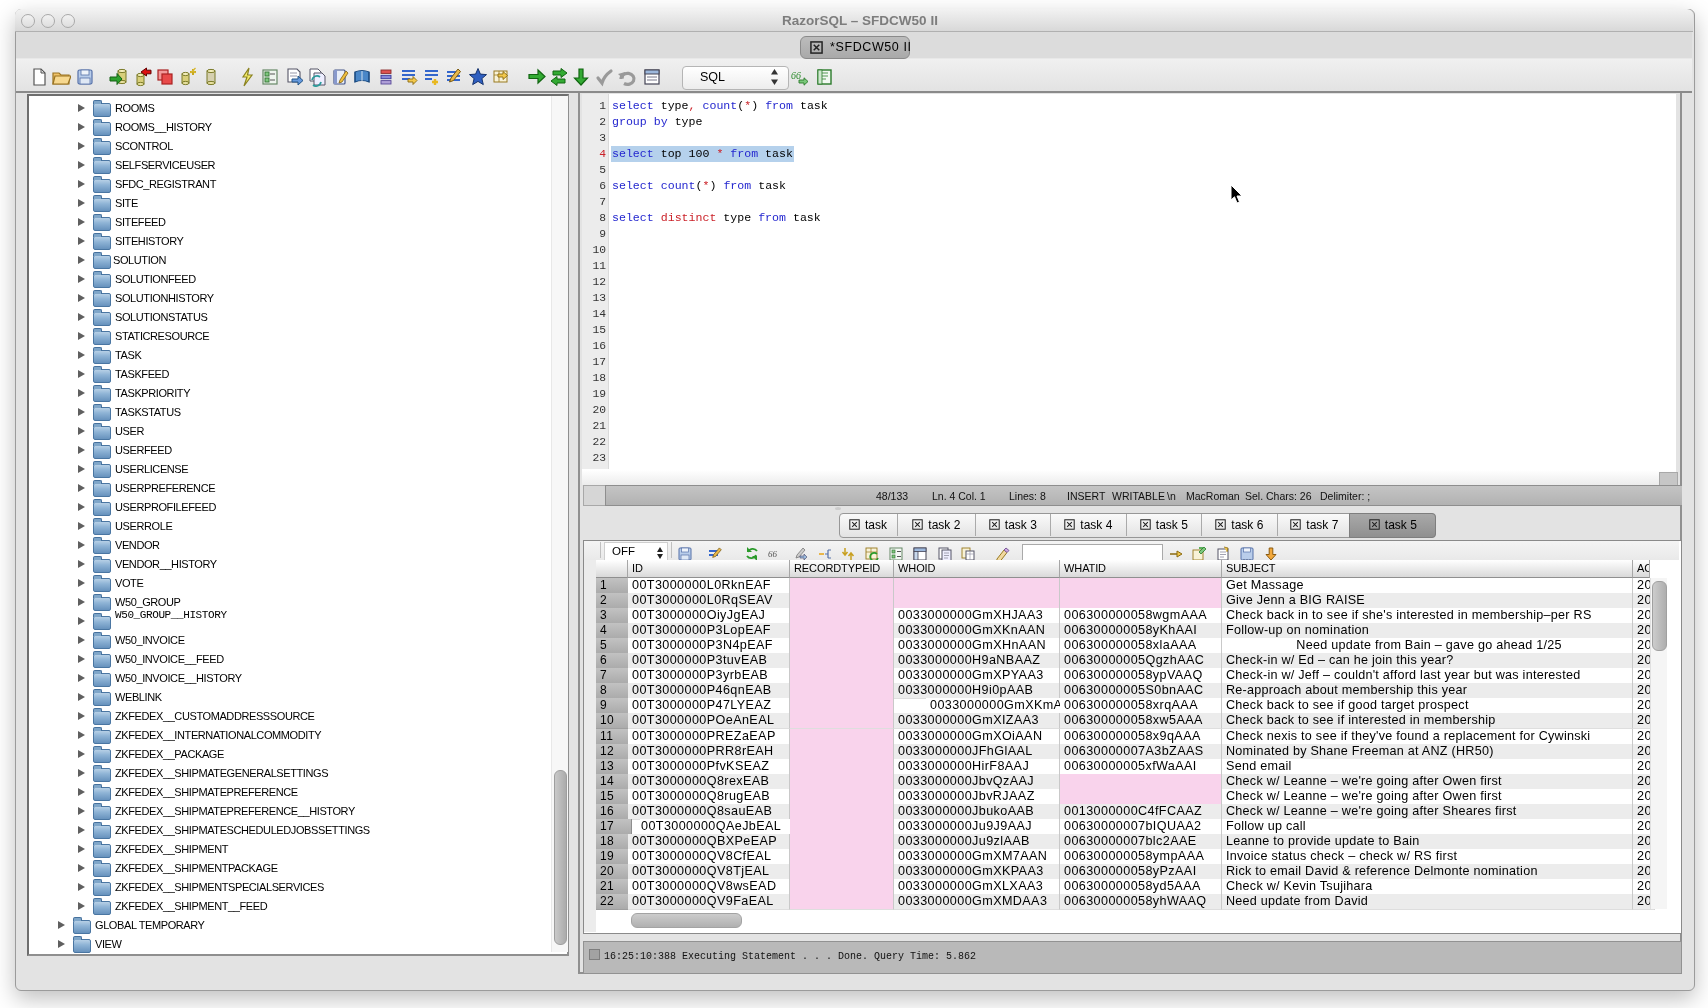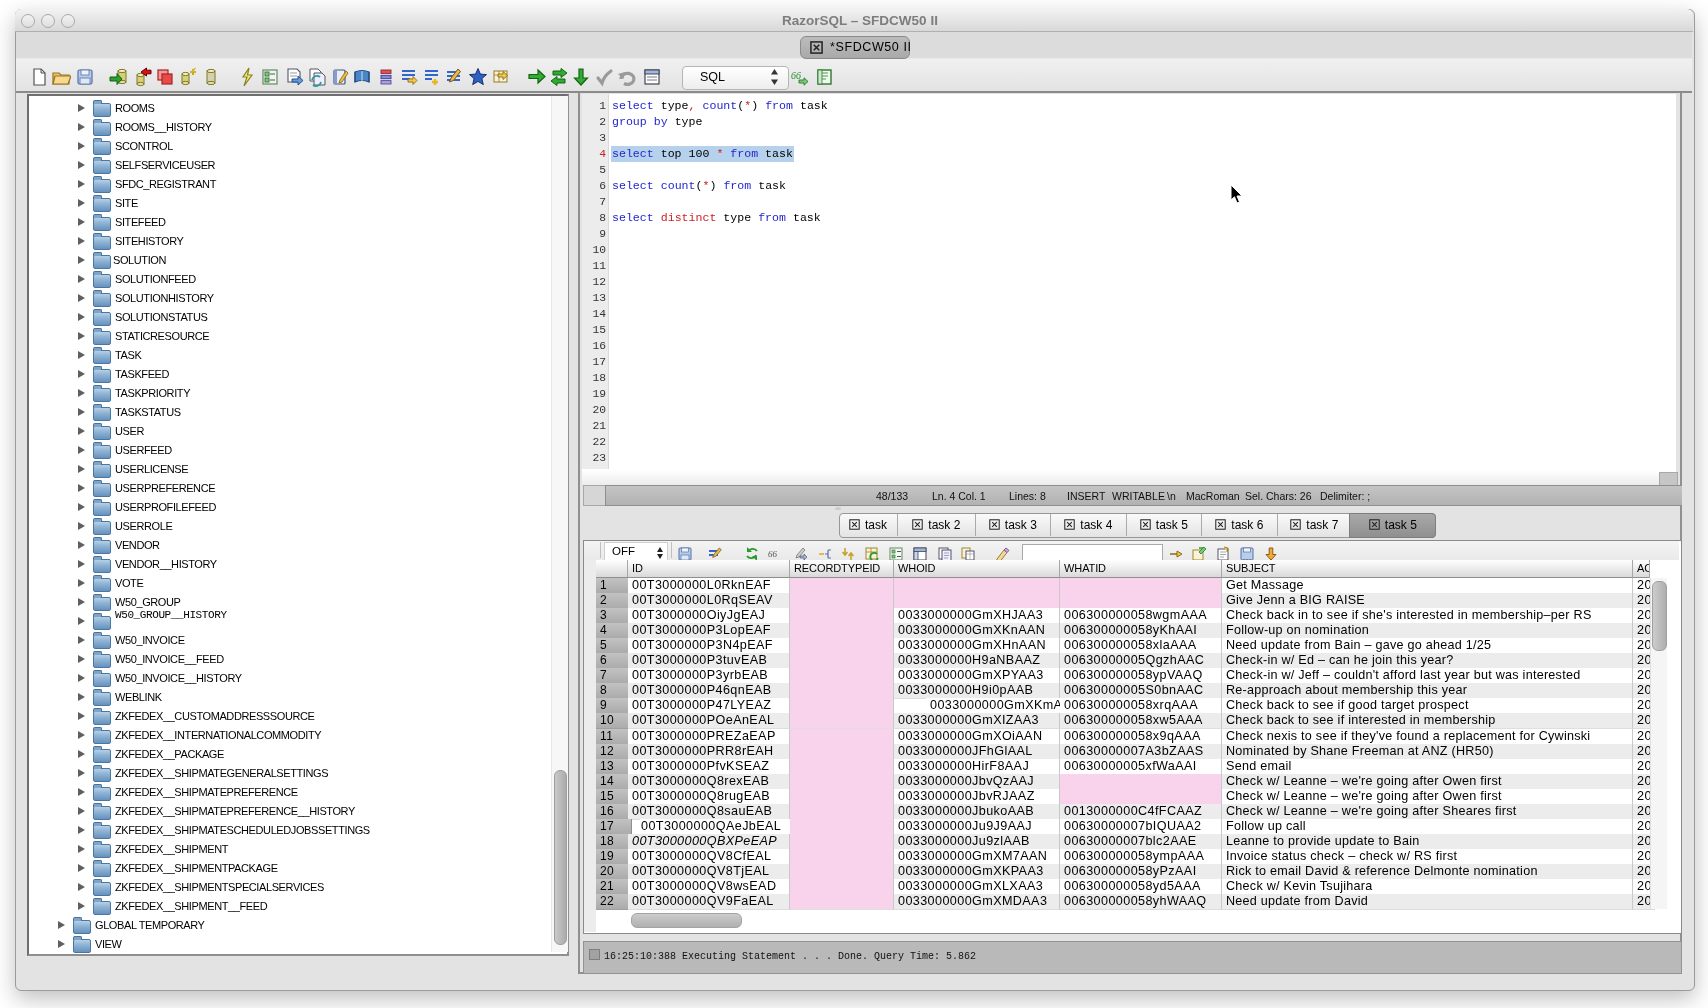--- a/index.html
+++ b/index.html
@@ -596,21 +596,21 @@
 <div class="a cell" style="left:790px;top:623.15px;width:99px;background:#f9d3ec;border-right:1px solid #c9c9c9;border-bottom:1px solid #dedede;padding-left:4px;line-height:15px;"></div>
 <div class="a cell" style="left:894px;top:623.15px;width:161px;background:#ececec;border-right:1px solid #c9c9c9;border-bottom:1px solid #dedede;padding-left:4px;line-height:15px;">0033000000GmXKnAAN</div>
 <div class="a cell" style="left:1060px;top:623.15px;width:157px;background:#ececec;border-right:1px solid #c9c9c9;border-bottom:1px solid #dedede;padding-left:4px;line-height:15px;">006300000058yKhAAI</div>
 <div class="a cell subj" style="left:1222px;top:623.15px;width:406px;background:#ececec;border-right:1px solid #c9c9c9;border-bottom:1px solid #dedede;padding-left:4px;line-height:15px;">Follow-up on nomination</div>
 <div class="a cell" style="left:1633px;top:623.15px;width:17px;background:#ececec;border-right:1px solid #c9c9c9;border-bottom:1px solid #dedede;padding-left:4px;line-height:15px;">200</div>
 <div class="a cell rnum" style="left:596px;top:638.2px;width:31px;padding-left:4px;line-height:15px;">5</div>
 <div class="a cell" style="left:628px;top:638.2px;width:157px;background:#ffffff;border-right:1px solid #c9c9c9;border-bottom:1px solid #dedede;padding-left:4px;line-height:15px;">00T3000000P3N4pEAF</div>
 <div class="a cell" style="left:790px;top:638.2px;width:99px;background:#f9d3ec;border-right:1px solid #c9c9c9;border-bottom:1px solid #dedede;padding-left:4px;line-height:15px;"></div>
 <div class="a cell" style="left:894px;top:638.2px;width:161px;background:#ffffff;border-right:1px solid #c9c9c9;border-bottom:1px solid #dedede;padding-left:4px;line-height:15px;">0033000000GmXHnAAN</div>
 <div class="a cell" style="left:1060px;top:638.2px;width:157px;background:#ffffff;border-right:1px solid #c9c9c9;border-bottom:1px solid #dedede;padding-left:4px;line-height:15px;">006300000058xlaAAA</div>
-<div class="a cell subj" style="left:1222px;top:638.2px;width:406px;background:#ffffff;border-right:1px solid #c9c9c9;border-bottom:7px solid #1d4ed8;padding-left:4px;line-height:15px;">Need update from Bain – gave go ahead 1/25</div>
+<div class="a cell subj" style="left:1222px;top:638.2px;width:406px;background:#ffffff;border-right:1px solid #c9c9c9;border-bottom:7px solid #1d4ed8;padding-left:4px;line-height:15px;text-align:center;">Need update from Bain – gave go ahead 1/25</div>
 <div class="a cell" style="left:1633px;top:638.2px;width:17px;background:#ffffff;border-right:1px solid #c9c9c9;border-bottom:1px solid #dedede;padding-left:4px;line-height:15px;">200</div>
 <div class="a cell rnum" style="left:596px;top:653.25px;width:31px;padding-left:4px;line-height:15px;">6</div>
 <div class="a cell" style="left:628px;top:653.25px;width:157px;background:#ececec;border-right:1px solid #c9c9c9;border-bottom:1px solid #dedede;padding-left:4px;line-height:15px;">00T3000000P3tuvEAB</div>
 <div class="a cell" style="left:790px;top:653.25px;width:99px;background:#f9d3ec;border-right:1px solid #c9c9c9;border-bottom:1px solid #dedede;padding-left:4px;line-height:15px;"></div>
 <div class="a cell" style="left:894px;top:653.25px;width:161px;background:#ececec;border-right:1px solid #c9c9c9;border-bottom:1px solid #dedede;padding-left:4px;line-height:15px;">0033000000H9aNBAAZ</div>
 <div class="a cell" style="left:1060px;top:653.25px;width:157px;background:#ececec;border-right:1px solid #c9c9c9;border-bottom:1px solid #dedede;padding-left:4px;line-height:15px;">00630000005QgzhAAC</div>
 <div class="a cell subj" style="left:1222px;top:653.25px;width:406px;background:#ececec;border-right:1px solid #c9c9c9;border-bottom:1px solid #dedede;padding-left:4px;line-height:15px;">Check-in w/ Ed – can he join this year?</div>
 <div class="a cell" style="left:1633px;top:653.25px;width:17px;background:#ececec;border-right:1px solid #c9c9c9;border-bottom:1px solid #dedede;padding-left:4px;line-height:15px;">200</div>
 <div class="a cell rnum" style="left:596px;top:668.3px;width:31px;padding-left:4px;line-height:15px;">7</div>
 <div class="a cell" style="left:628px;top:668.3px;width:157px;background:#ffffff;border-right:1px solid #c9c9c9;border-bottom:1px solid #dedede;padding-left:4px;line-height:15px;">00T3000000P3yrbEAB</div>
@@ -683,21 +683,21 @@
 <div class="a cell subj" style="left:1222px;top:803.75px;width:406px;background:#ececec;border-right:1px solid #c9c9c9;border-bottom:1px solid #dedede;padding-left:4px;line-height:15px;">Check w/ Leanne – we're going after Sheares first</div>
 <div class="a cell" style="left:1633px;top:803.75px;width:17px;background:#ececec;border-right:1px solid #c9c9c9;border-bottom:1px solid #dedede;padding-left:4px;line-height:15px;">200</div>
 <div class="a cell rnum" style="left:596px;top:818.8px;width:31px;padding-left:4px;line-height:15px;">17</div>
 <div class="a cell" style="left:628px;top:818.8px;width:157px;background:#ffffff;border-right:1px solid #c9c9c9;border-bottom:1px solid #dedede;padding-left:1px;line-height:15px;margin-left:12px;">00T3000000QAeJbEAL</div>
 <div class="a cell" style="left:790px;top:818.8px;width:99px;background:#f9d3ec;border-right:1px solid #c9c9c9;border-bottom:1px solid #dedede;padding-left:4px;line-height:15px;"></div>
 <div class="a cell" style="left:894px;top:818.8px;width:161px;background:#ffffff;border-right:1px solid #c9c9c9;border-bottom:1px solid #dedede;padding-left:4px;line-height:15px;">0033000000Ju9J9AAJ</div>
 <div class="a cell" style="left:1060px;top:818.8px;width:157px;background:#ffffff;border-right:1px solid #c9c9c9;border-bottom:1px solid #dedede;padding-left:4px;line-height:15px;">00630000007bIQUAA2</div>
 <div class="a cell subj" style="left:1222px;top:818.8px;width:406px;background:#ffffff;border-right:1px solid #c9c9c9;border-bottom:1px solid #dedede;padding-left:4px;line-height:15px;">Follow up call</div>
 <div class="a cell" style="left:1633px;top:818.8px;width:17px;background:#ffffff;border-right:1px solid #c9c9c9;border-bottom:1px solid #dedede;padding-left:4px;line-height:15px;">200</div>
 <div class="a cell rnum" style="left:596px;top:833.85px;width:31px;padding-left:4px;line-height:15px;">18</div>
-<div class="a cell" style="left:628px;top:833.85px;width:157px;background:#ececec;border-right:1px solid #c9c9c9;border-bottom:1px solid #dedede;padding-left:4px;line-height:15px;font-style:italic;">00T3000000QBXPeEAP</div>
+<div class="a cell" style="left:628px;top:833.85px;width:157px;background:#ececec;border-right:1px solid #c9c9c9;border-bottom:1px solid #dedede;padding-left:4px;line-height:15px;">00T3000000QBXPeEAP</div>
 <div class="a cell" style="left:790px;top:833.85px;width:99px;background:#f9d3ec;border-right:1px solid #c9c9c9;border-bottom:1px solid #dedede;padding-left:4px;line-height:15px;"></div>
 <div class="a cell" style="left:894px;top:833.85px;width:161px;background:#ececec;border-right:1px solid #c9c9c9;border-bottom:1px solid #dedede;padding-left:4px;line-height:15px;">0033000000Ju9zlAAB</div>
 <div class="a cell" style="left:1060px;top:833.85px;width:157px;background:#ececec;border-right:1px solid #c9c9c9;border-bottom:1px solid #dedede;padding-left:4px;line-height:15px;">00630000007blc2AAE</div>
 <div class="a cell subj" style="left:1222px;top:833.85px;width:406px;background:#ececec;border-right:1px solid #c9c9c9;border-bottom:1px solid #dedede;padding-left:4px;line-height:15px;">Leanne to provide update to Bain</div>
 <div class="a cell" style="left:1633px;top:833.85px;width:17px;background:#ececec;border-right:1px solid #c9c9c9;border-bottom:1px solid #dedede;padding-left:4px;line-height:15px;">200</div>
 <div class="a cell rnum" style="left:596px;top:848.9px;width:31px;padding-left:4px;line-height:15px;">19</div>
 <div class="a cell" style="left:628px;top:848.9px;width:157px;background:#ffffff;border-right:1px solid #c9c9c9;border-bottom:1px solid #dedede;padding-left:4px;line-height:15px;">00T3000000QV8CfEAL</div>
 <div class="a cell" style="left:790px;top:848.9px;width:99px;background:#f9d3ec;border-right:1px solid #c9c9c9;border-bottom:1px solid #dedede;padding-left:4px;line-height:15px;"></div>
 <div class="a cell" style="left:894px;top:848.9px;width:161px;background:#ffffff;border-right:1px solid #c9c9c9;border-bottom:1px solid #dedede;padding-left:4px;line-height:15px;">0033000000GmXM7AAN</div>
 <div class="a cell" style="left:1060px;top:848.9px;width:157px;background:#ffffff;border-right:1px solid #c9c9c9;border-bottom:1px solid #dedede;padding-left:4px;line-height:15px;">006300000058ympAAA</div>

